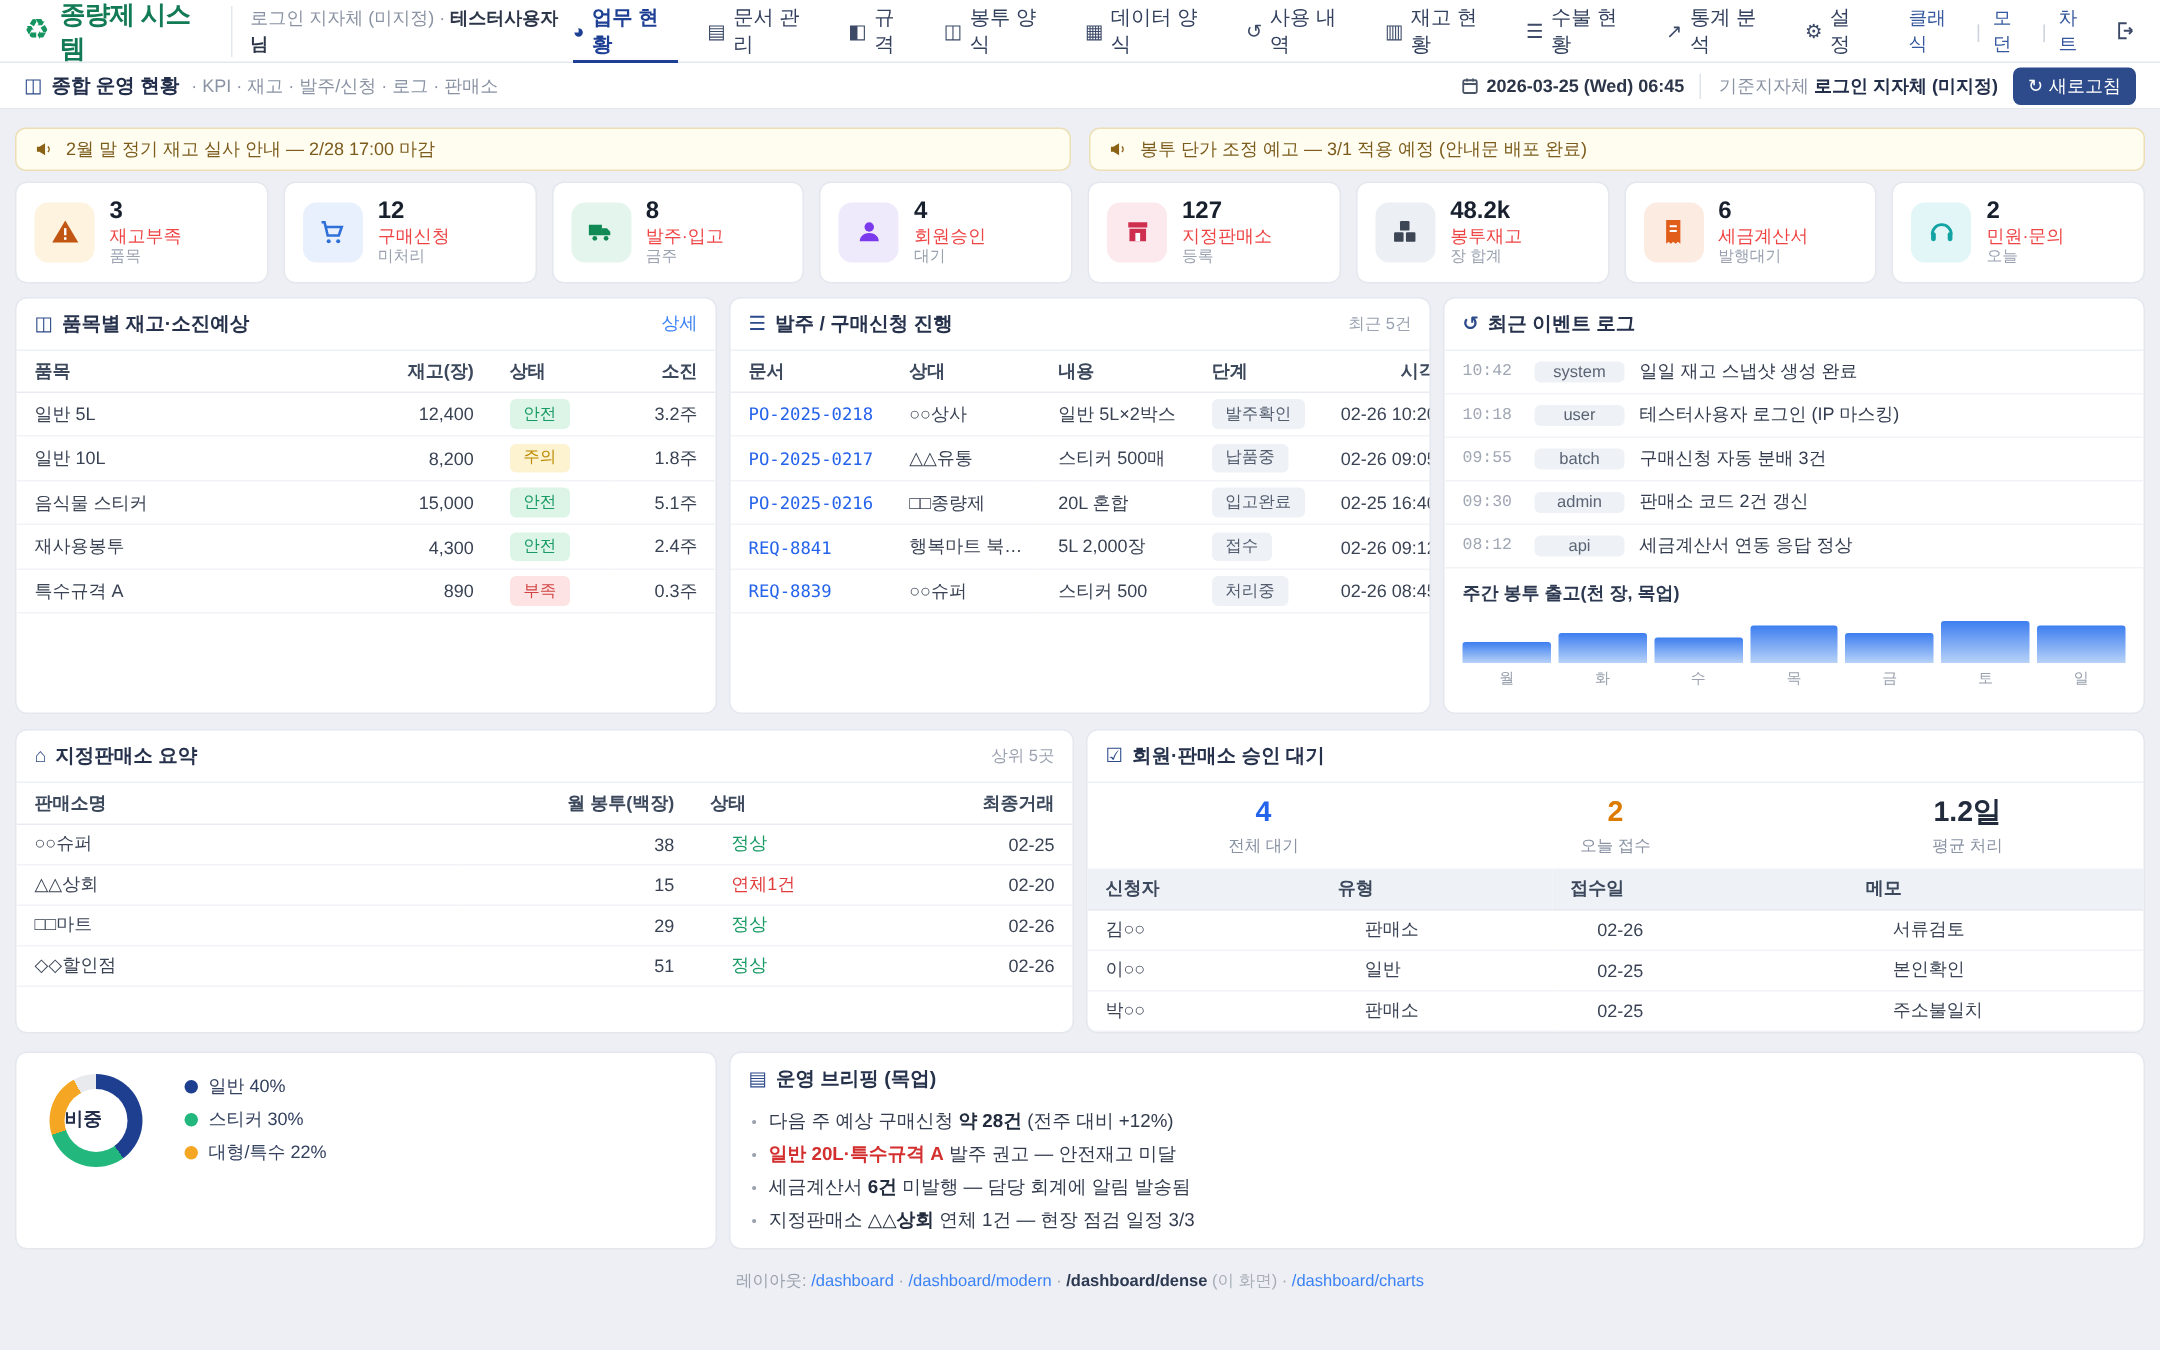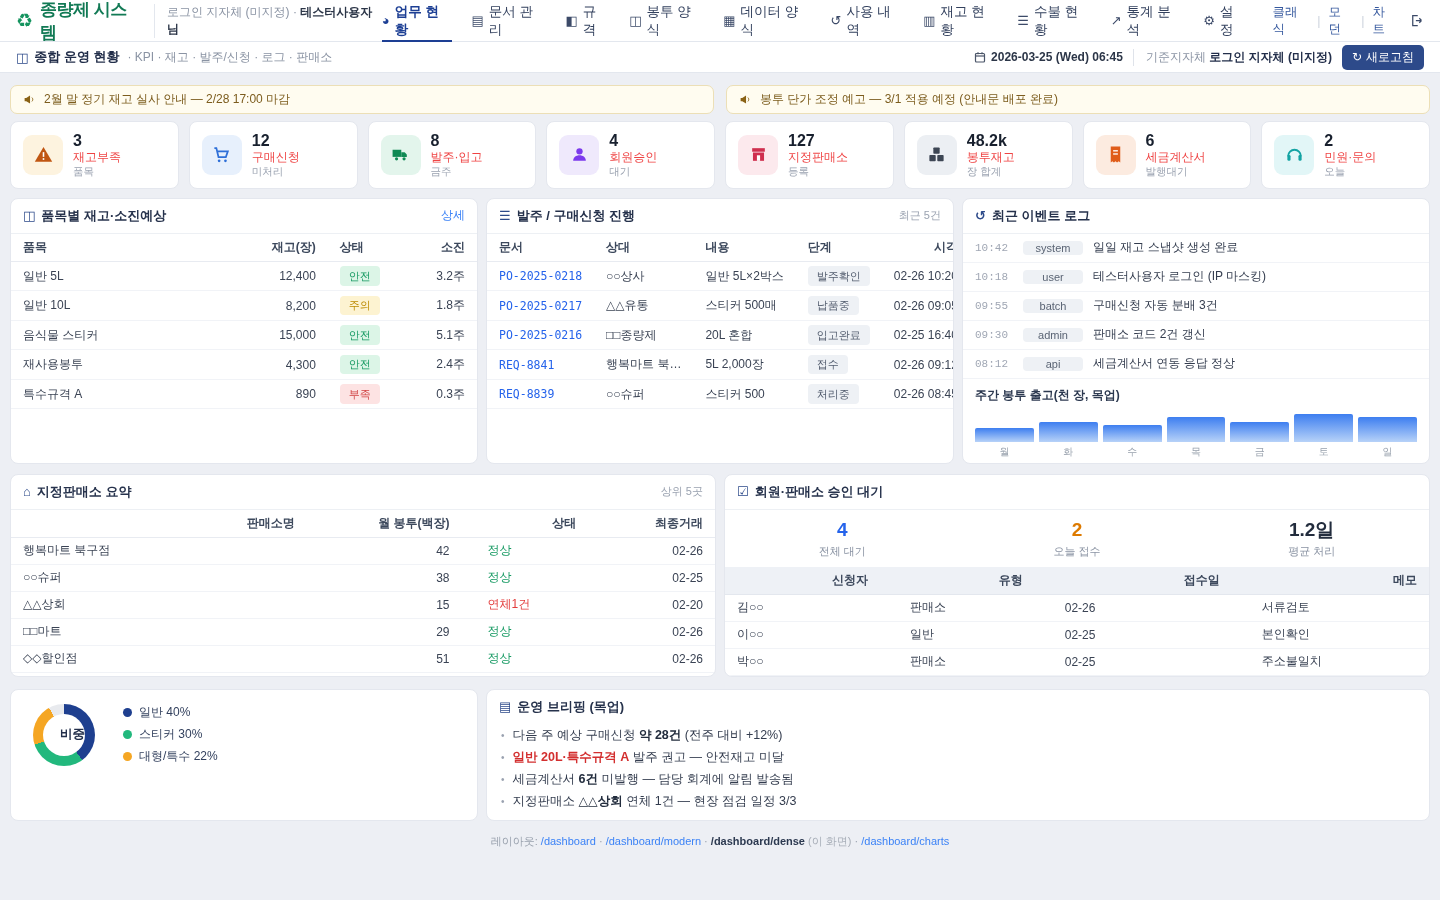--- a/index.html
+++ b/index.html
@@ -56,52 +56,52 @@
   .row1-h { min-height:233px; } .row2-h { min-height:170px; } .row3-h { min-height:104px; }
   .panel-head { display:flex; align-items:center; padding:8px 12px; border-bottom:1px solid #edf0f4; }
   .panel-title { display:flex; align-items:center; gap:6px; font-size:13px; font-weight:bold; color:#26324c; }
   .panel-title .p-ico { color:#2d4a8a; font-size:13px; }
   .panel-meta { margin-left:auto; font-size:11px; color:#9aa2b0; }
   .panel-link { margin-left:auto; font-size:12px; color:#3b82f6; cursor:pointer; }
 
   table.dt { width:100%; border-collapse:collapse; font-size:12px; }
   table.dt th { font-weight:bold; color:#3c485c; padding:5px 12px; border-bottom:1px solid #e8ebf1; white-space:nowrap; }
   table.dt td { color:#3a4354; padding:4.5px 12px; border-bottom:1px solid #f1f3f7; white-space:nowrap; }
-  .al { text-align:left; } .ar { text-align:right; } .ac { text-align:right; }
+  .al { text-align:left; } .ar { text-align:right; } .ac { text-align:left; }
   .pill { display:inline-block; font-size:11px; padding:1.5px 9px; border-radius:4px; line-height:1.5; }
   .pill-safe { background:#dcf5e7; color:#179a63; }
   .pill-warn { background:#fdf3d1; color:#bb8a00; }
   .pill-low  { background:#fde3e3; color:#d14343; }
   .pill-gray { background:#eef1f5; color:#525c6e; }
   .txt-ok { color:#179a63; } .txt-overdue { color:#e23c3c; }
   .doc-link { color:#2563eb; font-family:"DejaVu Sans Mono",monospace; font-size:11.5px; cursor:pointer; }
   .time-cell { color:#4a5568; }
 
   
   .ev-row { display:flex; align-items:center; gap:10px; padding:5.5px 12px; border-bottom:1px solid #f1f3f7; }
   .ev-time { font-family:Liberation Mono, monospace; font-size:11px; color:#a0a7b4; width:38px; flex:0 0 auto; }
   .ev-tag { background:#eef1f5; color:#5a6474; font-size:11px; border-radius:4px; padding:1px 0; width:60px; text-align:center; flex:0 0 auto; }
   .ev-text { font-size:12px; color:#333c4e; }
-  .ev-chart { padding:8px 12px 4px; }
+  .ev-chart { padding:8px 12px 16px; }
   .ev-chart-title { font-size:12px; font-weight:bold; color:#2c3950; }
   .bars { display:flex; align-items:flex-end; gap:5px; height:28px; margin-top:10px; }
   .bar { flex:1; background:linear-gradient(180deg,#3d7ef0 0%,#b7d2f8 100%); border-radius:2px 2px 0 0; }
   .bar-labels { display:flex; gap:5px; margin-top:3px; }
   .bar-labels span { flex:1; text-align:center; font-size:10px; color:#98a1ad; }
 
   
   .appr-stats { display:grid; grid-template-columns:1fr 1fr 1fr; text-align:center; padding:9px 0 8px; }
   .appr-val { font-size:19px; font-weight:bold; line-height:1.2; }
   .appr-label { font-size:11px; color:#8a93a3; margin-top:2px; }
   table.appr th { background:#eef1f6; border-bottom:1px solid #e3e7ee; }
 
   
   .share-body { display:flex; align-items:center; gap:28px; padding:14px 12px 14px 22px; }
   .donut { width:62px; height:62px; border-radius:50%; position:relative; flex:0 0 auto; }
-  .donut-hole { position:absolute; inset:10px; background:#fff; border-radius:50%; display:flex; align-items:center; justify-content:flex-end; font-size:12.5px; font-weight:bold; color:#222e4a; }
+  .donut-hole { position:absolute; inset:10px; background:#fff; border-radius:50%; display:flex; align-items:center; justify-content:flex-start; font-size:12.5px; font-weight:bold; color:#222e4a; }
   .legend { display:flex; flex-direction:column; gap:5px; }
   .legend-item { display:flex; align-items:center; gap:7px; font-size:12px; color:#33415e; }
   .legend-dot { width:9px; height:9px; border-radius:50%; flex:0 0 auto; }
 
   
   .brief-list { padding:7px 14px; list-style:none; }
   .brief-list li { display:flex; align-items:baseline; gap:8px; padding:2.5px 0; font-size:12.5px; color:#333c4e; }
   .brief-bullet { color:#9aa2b0; font-size:10px; flex:0 0 auto; }
   .b-bold { font-weight:bold; color:#222c3d; }
   .b-red { font-weight:bold; color:#d32f2f; }
@@ -521,26 +521,20 @@
       <table class="dt" id="stores-table">
           <thead>
             <tr>
               <th class="ac" style="width:42%">판매소명</th>
               <th class="ar" style="width:22%">월 봉투(백장)</th>
               <th class="ac" style="width:18%">상태</th>
               <th class="ar" style="width:18%">최종거래</th>
             </tr>
           </thead>
           <tbody>
-            <tr>
-              <td class="al">행복마트 북구점</td>
-              <td class="ar">42</td>
-              <td class="al" style="padding-left:26px"><span class="txt-ok">정상</span></td>
-              <td class="ar">02-26</td>
-            </tr>
             <tr>
               <td class="al">○○슈퍼</td>
               <td class="ar">38</td>
               <td class="al" style="padding-left:26px"><span class="txt-ok">정상</span></td>
               <td class="ar">02-25</td>
             </tr>
             <tr>
               <td class="al">△△상회</td>
               <td class="ar">15</td>
               <td class="al" style="padding-left:26px"><span class="txt-overdue">연체1건</span></td>

